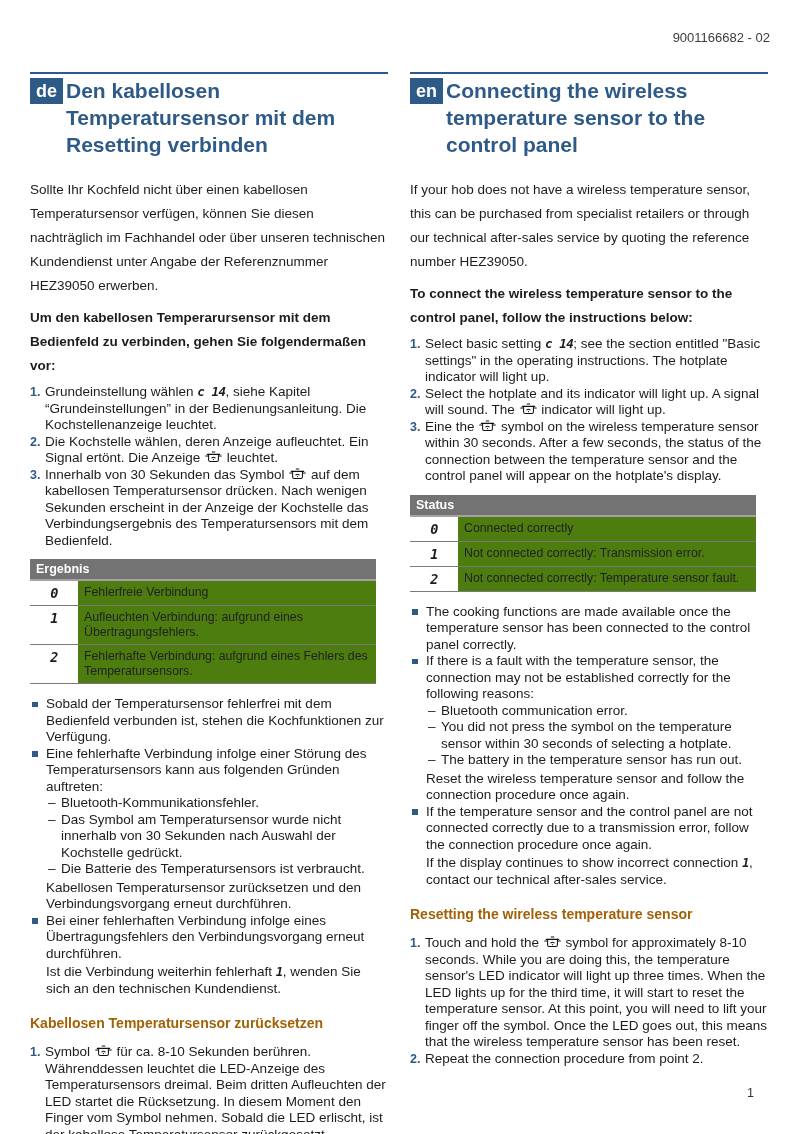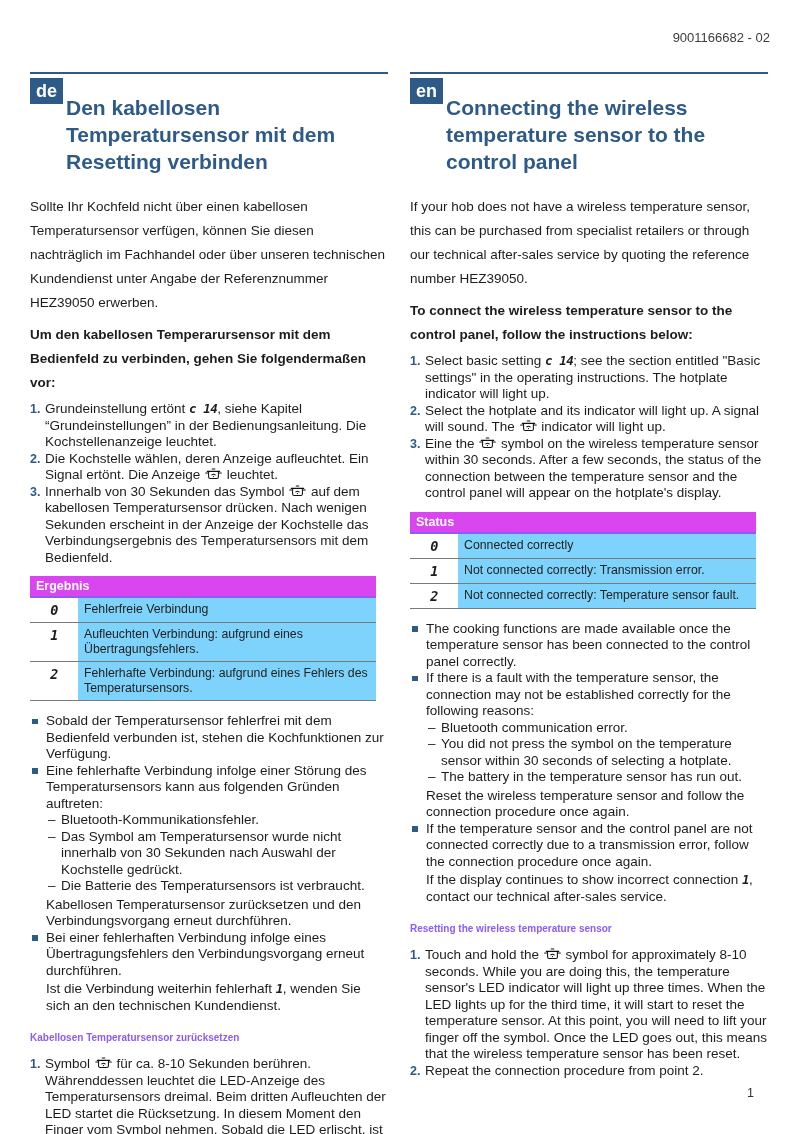--- a/index.html
+++ b/index.html
@@ -4,21 +4,21 @@
 <style>
   html,body{margin:0;padding:0;}
   body{
     width:802px;height:1134px;position:relative;background:#ffffff;
     font-family:"Liberation Sans",sans-serif;color:#1c1c1c;overflow:hidden;
   }
   .doc-number{position:absolute;top:30px;right:32px;font-size:13px;color:#3c3c3c;}
   .columns{position:absolute;top:72px;left:30px;display:flex;gap:22px;}
   .col{width:358px;}
 
-  .title-block{border-top:2px solid #2e5a87;position:relative;padding-top:20px;margin-bottom:20px;}
+  .title-block{border-top:2px solid #2e5a87;position:relative;padding-top:3px;margin-bottom:20px;}
   .lang-badge{
     position:absolute;left:0;top:4px;background:#2e5a87;color:#fff;
     font-weight:bold;font-size:18px;line-height:22px;padding:2px 6px;
   }
   h1{margin:0;padding-left:36px;font-size:21px;line-height:27px;color:#2e5a87;font-weight:bold;}
 
   p.body{font-size:13.5px;line-height:24px;margin:0 0 8px;}
   p.body.last{margin-bottom:6px;font-weight:bold;}
 
   ol.steps{list-style:none;margin:0 0 10px;padding:0;font-size:13.5px;line-height:16.5px;}
@@ -27,36 +27,36 @@
 
   .seg{
     font-family:"DejaVu Sans Mono",monospace;font-weight:bold;font-style:italic;
     font-size:12.5px;letter-spacing:-0.5px;white-space:nowrap;text-align:center;
   }
 
   .sensor-icon{display:inline-block;vertical-align:-1px;margin:0 1px;}
 
   table.info-table{width:346px;border-collapse:collapse;margin:10px 0 12px;}
   table.info-table th{
-    background:#d946ef;color:#fff;text-align:left;font-size:12.5px;
-    padding:3px 6px;border-bottom:2px solid #8b5cf6;font-weight:bold;
+    background:#737373;color:#fff;text-align:left;font-size:12.5px;
+    padding:3px 6px;border-bottom:2px solid #a3a3a3;font-weight:bold;
   }
   table.info-table td{border-bottom:1px solid #7a7a7a;vertical-align:top;padding:4px 6px;}
   td.code{width:36px;background:#ffffff;font-size:13.5px;}
-  td.desc{background:#7dd3fc;font-size:12.3px;line-height:15px;color:#222;}
+  td.desc{background:#4d7c0f;font-size:12.3px;line-height:15px;color:#222;}
 
   ul.bullets{list-style:none;margin:0 0 12px;padding:0;font-size:13.5px;line-height:16.5px;}
   ul.bullets>li{position:relative;padding-left:16px;margin:0;}
   .bullet-marker{position:absolute;left:2px;top:5.5px;width:5.5px;height:5.5px;background:#2e5a87;}
   ul.dashes{list-style:none;margin:0;padding:0 0 0 2px;}
   ul.dashes>li{position:relative;padding-left:13px;}
   ul.dashes .dash{position:absolute;left:0;}
   .after-text{margin-top:2px;}
 
-  h2{color:#8b5cf6;font-size:10px;font-weight:bold;margin:18px 0 13px;}
+  h2{color:#a16207;font-size:14px;font-weight:bold;margin:18px 0 13px;}
 
   .page-number{position:absolute;bottom:34px;right:48px;font-size:12.5px;color:#333;}
 </style>
 </head>
 <body>
 
 <div class="doc-number">9001166682 - 02</div>
 
 <div class="columns">
 
@@ -65,21 +65,21 @@
       <span class="lang-badge">de</span>
       <h1>Den kabellosen Temperatursensor mit dem Resetting verbinden</h1>
     </div>
 
     <p class="body">Sollte Ihr Kochfeld nicht über einen kabellosen Temperatursensor verfügen, können Sie diesen nachträglich im Fachhandel oder über unseren technischen Kundendienst unter Angabe der Referenznummer HEZ39050 erwerben.</p>
     <p class="body last">Um den kabellosen Temperarursensor mit dem Bedienfeld zu verbinden, gehen Sie folgendermaßen vor:</p>
 
     <ol class="steps">
       <li>
         <span class="num">1.</span>
-        <span>Grundeinstellung ertönt </span><span class="seg">c 14</span><span>, siehe Kapitel “Grundeinstellungen” in der Bedienungsanleitung. Die Kochstellenanzeige leuchtet.</span>
+        <span>Grundeinstellung wählen </span><span class="seg">c 14</span><span>, siehe Kapitel “Grundeinstellungen” in der Bedienungsanleitung. Die Kochstellenanzeige leuchtet.</span>
       </li>
       <li>
         <span class="num">2.</span>
         <span>Die Kochstelle wählen, deren Anzeige aufleuchtet. Ein Signal ertönt. Die Anzeige </span><svg class="sensor-icon" width="17" height="12" viewBox="0 0 26 18" fill="none" stroke="#111" stroke-width="1.6" stroke-linecap="round">
             <path d="M11 1.5 h4"></path>
             <path d="M3.5 5 h19"></path>
             <path d="M5.5 5 v8.5 q0 2.5 2.5 2.5 h10 q2.5 0 2.5 -2.5 v-8.5"></path>
             <path d="M1 7.5 h3 M22 7.5 h3"></path>
             <path d="M10.5 10.5 q2.5 -2.3 5 0"></path>
             <circle cx="13" cy="13" r="1" fill="#111" stroke="none"></circle>

